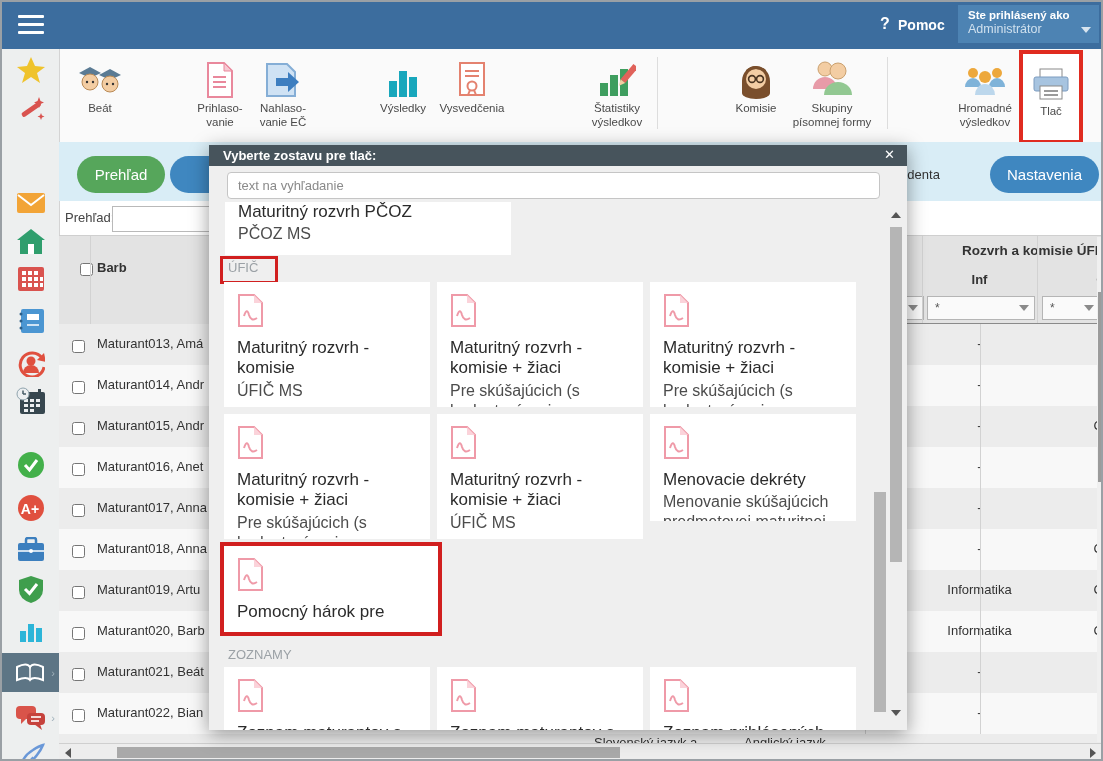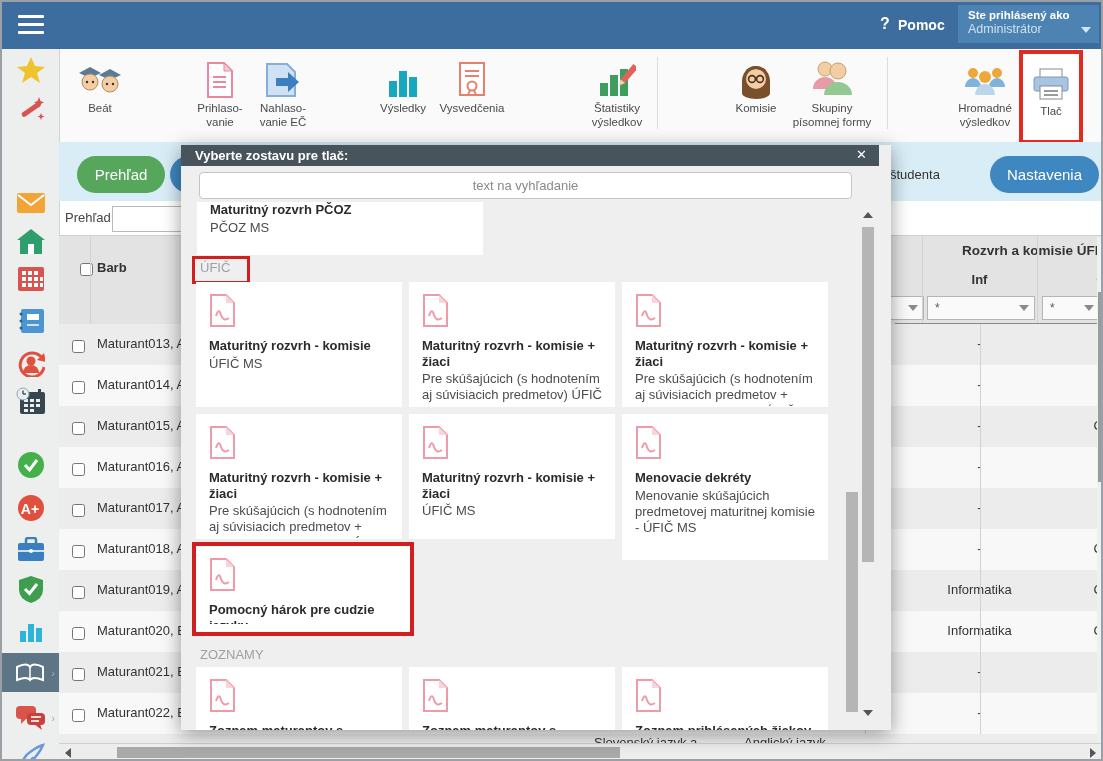--- a/index.html
+++ b/index.html
@@ -42,29 +42,29 @@
   .rt-dd{position:absolute;height:22px;background:#fafafa;border:1px solid #b5b5b5;font-size:12px;color:#555;}
   .rt-dd .star{position:absolute;left:7px;top:4px;}
   .rt-dd .c{position:absolute;right:5px;top:8px;border-top-color:#8a8a8a;}
   
   .sb-track-h{background:#ededed;border-top:1px solid #cfcfcf;}
   .arrow-l{width:0;height:0;border-top:5px solid transparent;border-bottom:5px solid transparent;border-right:6px solid #555;}
   .arrow-r{width:0;height:0;border-top:5px solid transparent;border-bottom:5px solid transparent;border-left:6px solid #555;}
   .arrow-u{width:0;height:0;border-left:5px solid transparent;border-right:5px solid transparent;border-bottom:6px solid #555;}
   .arrow-d{width:0;height:0;border-left:5px solid transparent;border-right:5px solid transparent;border-top:6px solid #555;}
   
-  #modal{left:179px;top:143px;width:698px;height:585px;background:#efefef;box-shadow:0 4px 18px rgba(0,0,0,.4);z-index:50;padding-left:12px;}
+  #modal{left:207px;top:143px;width:698px;height:585px;background:#efefef;box-shadow:0 4px 18px rgba(0,0,0,.4);z-index:50;}
   #modal-hd{position:absolute;left:0;top:0;width:698px;height:21px;background:#47545c;}
   #modal-hd .t{position:absolute;left:14px;top:3px;color:#fff;font-weight:bold;font-size:13px;}
   #modal-hd .x{position:absolute;right:12px;top:2px;color:#fff;font-weight:bold;font-size:13px;cursor:pointer;}
-  #modal-search{position:absolute;left:18px;top:27px;width:631px;height:25px;border:1px solid #c5c5c5;border-radius:4px;background:#fff;font-size:13px;color:#555;padding:0 10px;font-family:inherit;text-align:center;}
+  #modal-search{position:absolute;left:18px;top:27px;width:631px;height:25px;border:1px solid #c5c5c5;border-radius:4px;background:#fff;font-size:13px;color:#555;padding:0 10px;font-family:inherit;}
   #modal-search::placeholder{color:#8a8a8a;}
   .mcard{position:absolute;width:206px;background:#fff;box-sizing:border-box;padding:12px 13px;overflow:hidden;}
-  .mcard .ti{font-weight:bold;font-size:13px;color:#2b2b2b;line-height:1.2;margin-top:7px;}
-  .mcard .de{font-size:13px;color:#4c4c4c;line-height:1.25;margin-top:2px;}
+  .mcard .ti{font-weight:normal;font-size:17px;color:#2b2b2b;line-height:1.2;margin-top:7px;}
+  .mcard .de{font-size:16px;color:#4c4c4c;line-height:1.25;margin-top:2px;}
   .seclbl{position:absolute;font-size:13px;color:#9ba1a6;}
   .redbox{position:absolute;border:3px solid #d11f1f;}
   .sb-thumb{position:absolute;background:#b5b5b5;}
 </style>
 </head>
 <body>
 
 <div id="stage">
 
   <div class="abs" id="topbar">
@@ -538,21 +538,21 @@
       <div class="ti">Maturitný rozvrh - komisie + žiaci</div><div class="de">Pre skúšajúcich (s hodnotením aj súvisiacich predmetov + rozšírené hodnotenie 4 stĺpce) ÚFIČ MS</div>
     </div>
     <div class="mcard" style="left:228px;top:269px;height:125px;">
       <svg width="27" height="33">
           <path d="M2,1 h15 l8,8 v23 h-23 z" fill="#fff" stroke="#ef9aa8" stroke-width="2"></path>
           <path d="M17,1 l8,8 h-8 z" fill="#fbd3da"></path>
           <path d="M7,22 q3,-9 5,-1 q2,7 8,3" fill="none" stroke="#ef9aa8" stroke-width="2"></path>
         </svg>
       <div class="ti">Maturitný rozvrh - komisie + žiaci</div><div class="de">ÚFIČ MS</div>
     </div>
-    <div class="mcard" style="left:441px;top:269px;height:146px;">
+    <div class="mcard" style="left:441px;top:269px;height:107px;">
       <svg width="27" height="33">
           <path d="M2,1 h15 l8,8 v23 h-23 z" fill="#fff" stroke="#ef9aa8" stroke-width="2"></path>
           <path d="M17,1 l8,8 h-8 z" fill="#fbd3da"></path>
           <path d="M7,22 q3,-9 5,-1 q2,7 8,3" fill="none" stroke="#ef9aa8" stroke-width="2"></path>
         </svg>
       <div class="ti">Menovacie dekréty</div><div class="de">Menovanie skúšajúcich predmetovej maturitnej komisie - ÚFIČ MS</div>
     </div>
 
     <div class="redbox" style="left:11px;top:397px;width:214px;height:86px;background:#fff;border-width:4px;"></div>
     <div class="mcard" style="left:15px;top:401px;width:206px;height:78px;">

